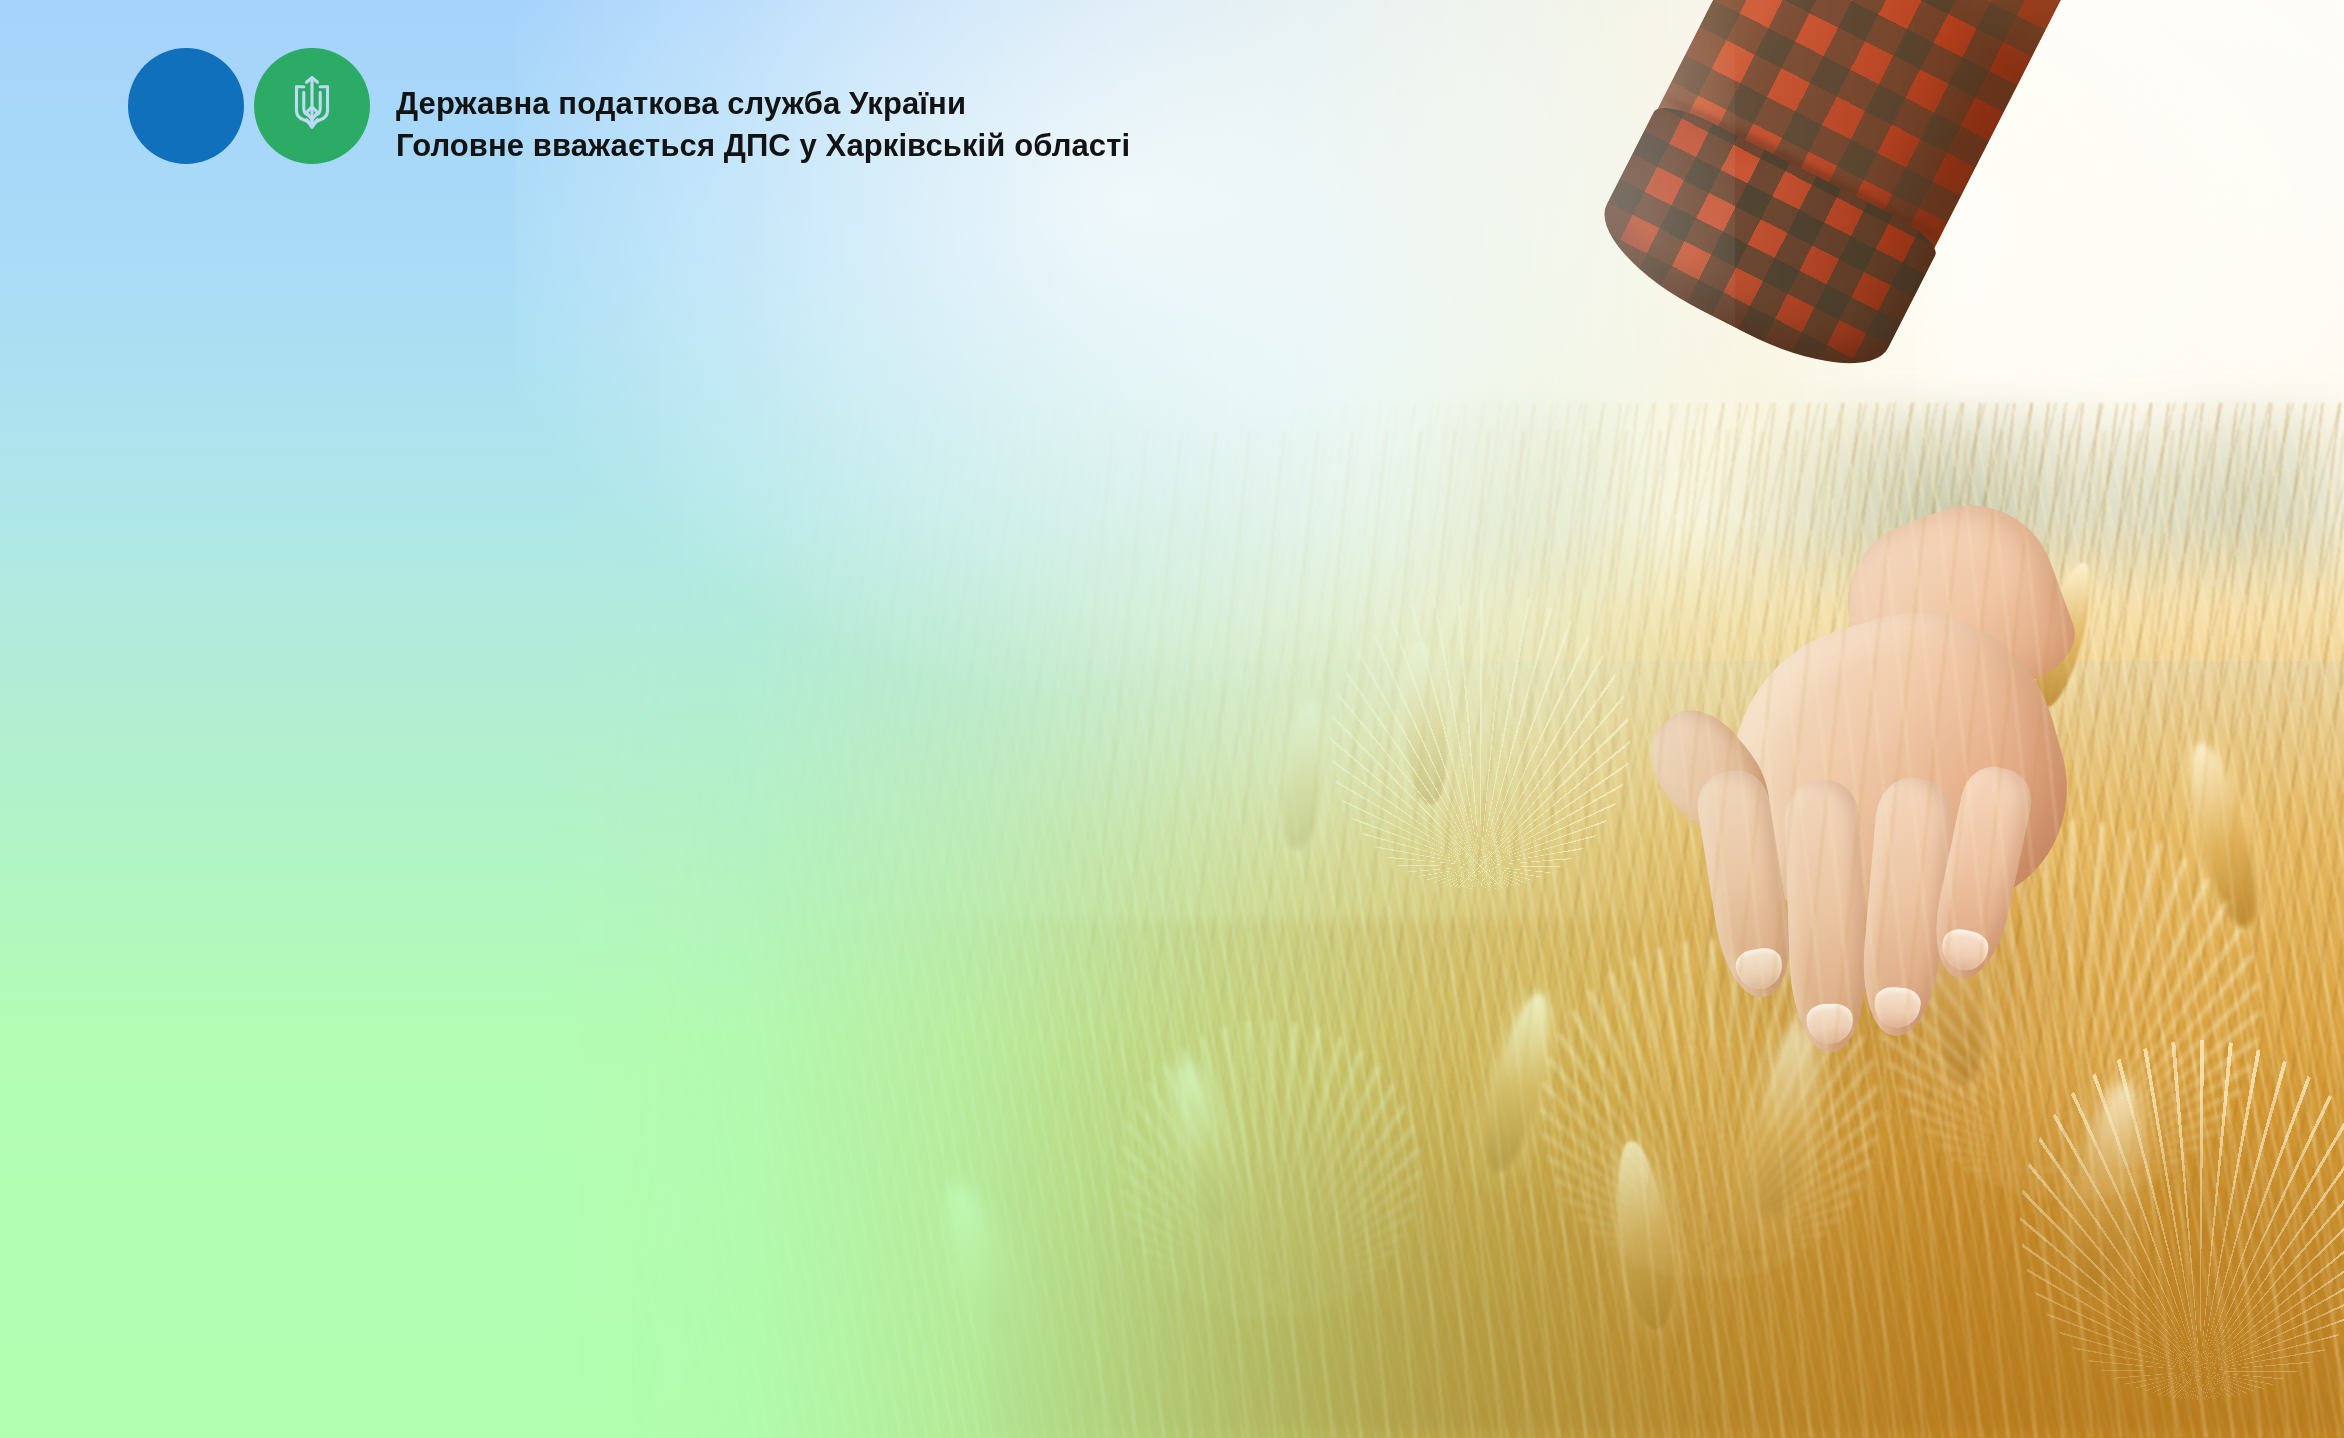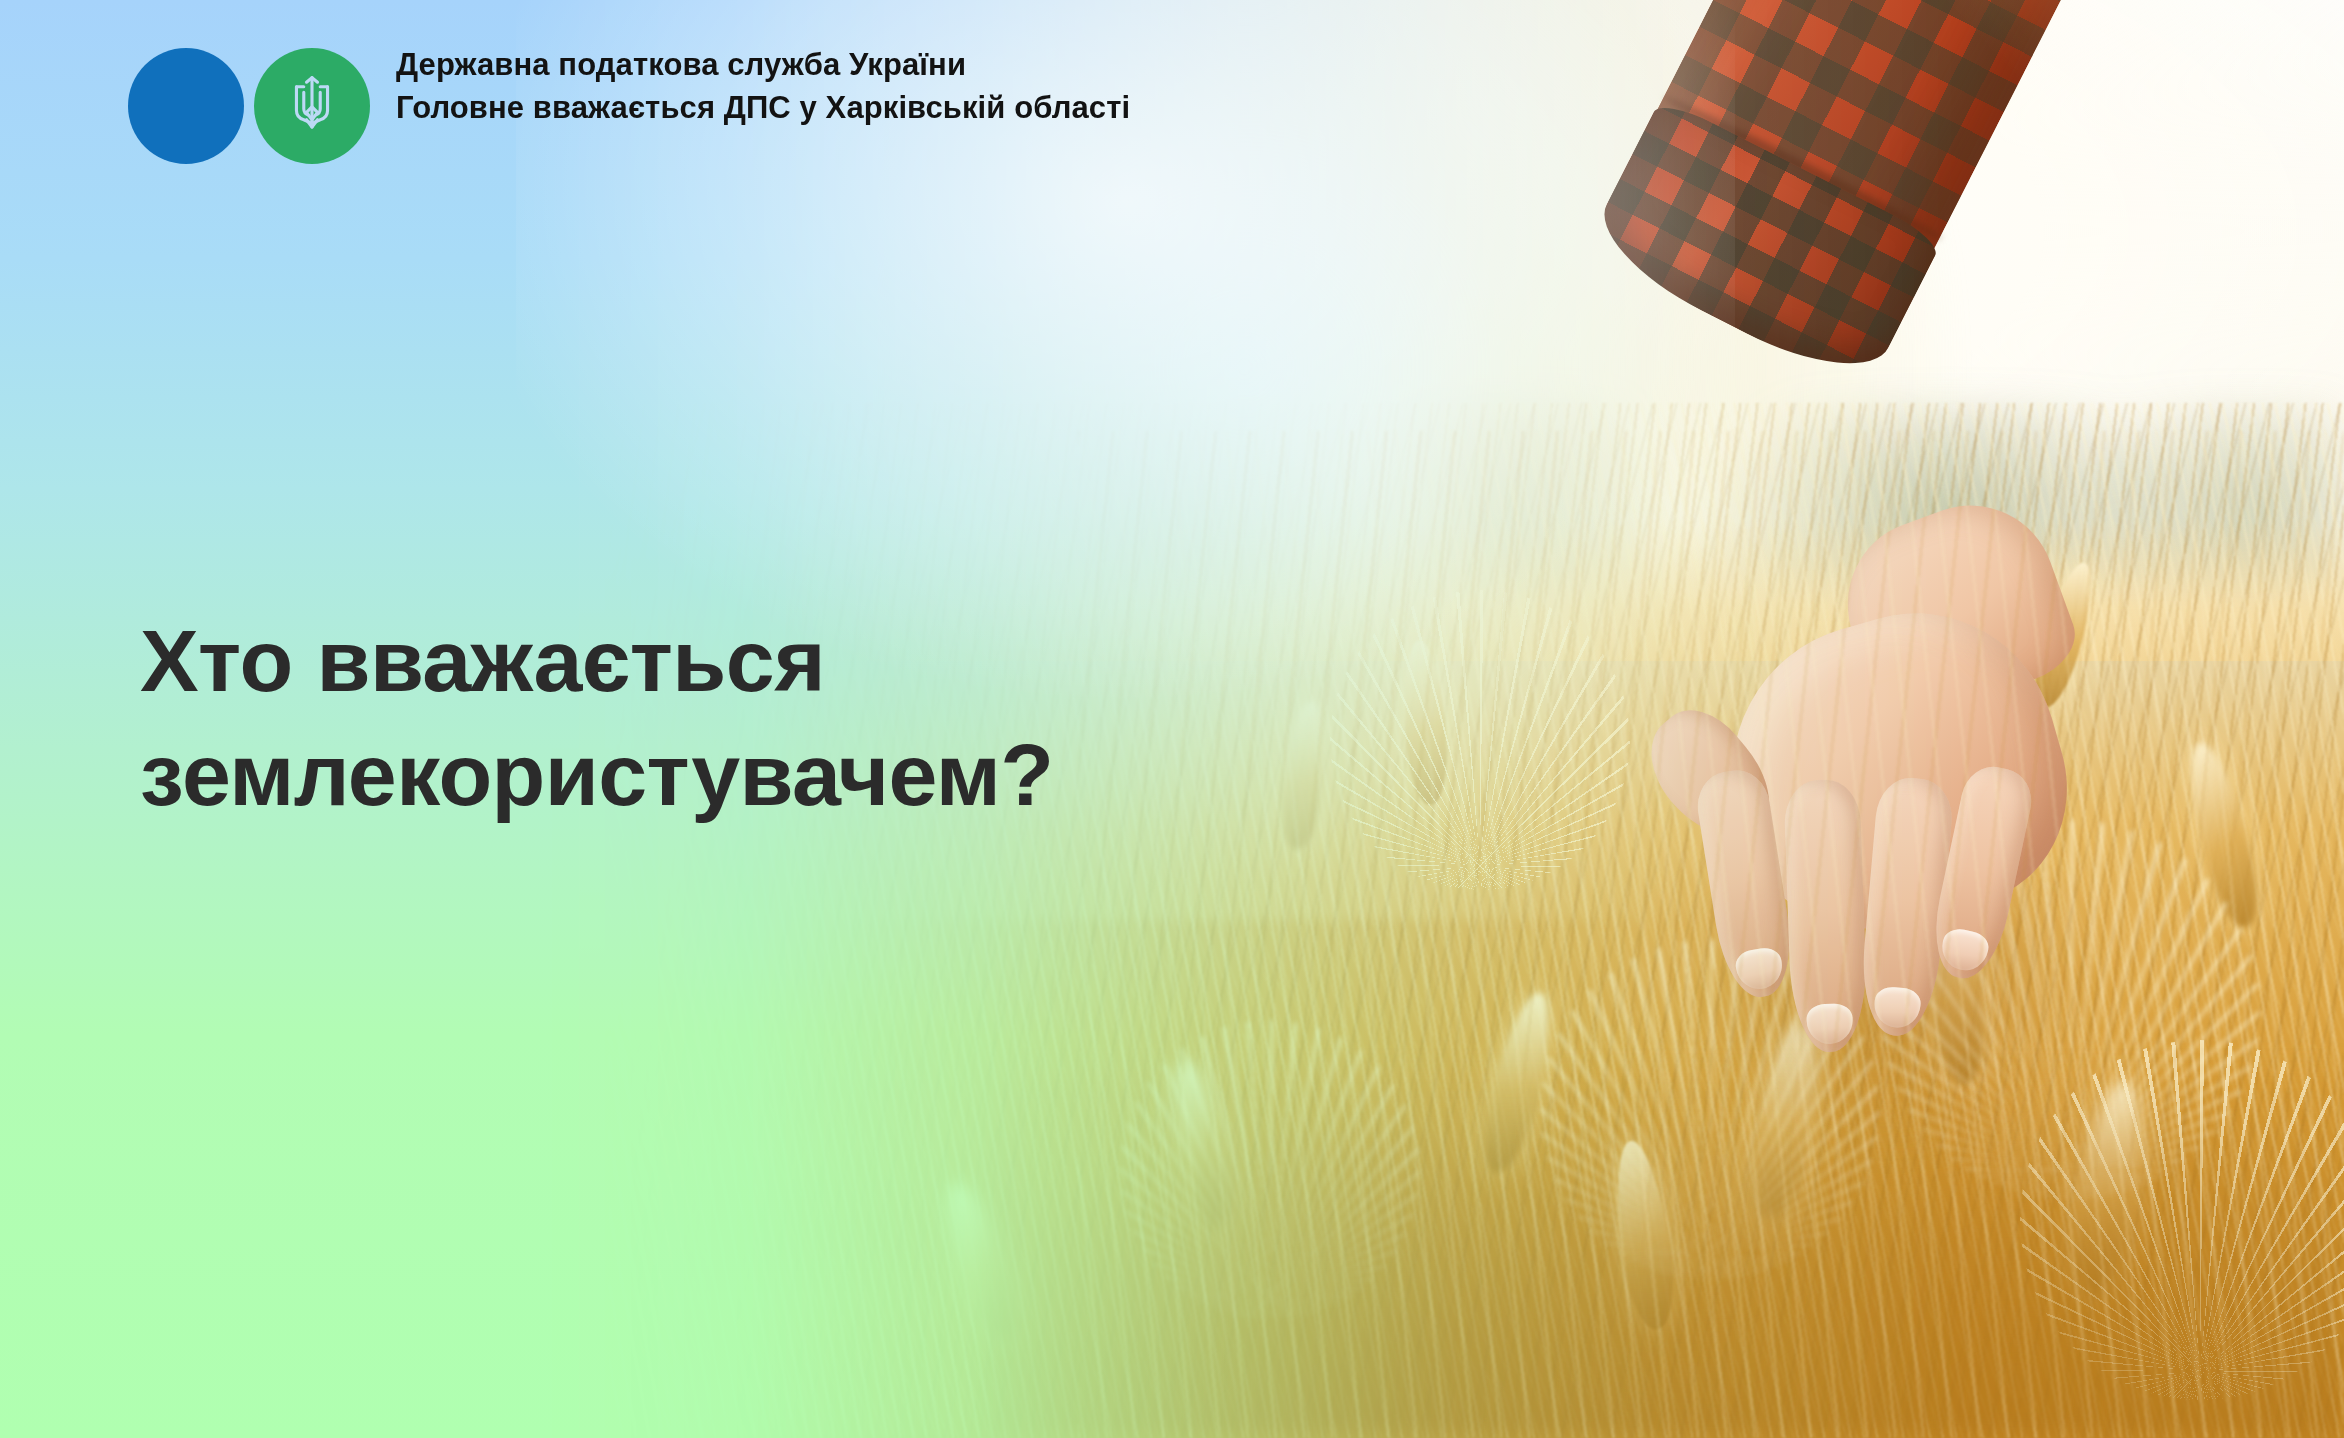--- a/index.html
+++ b/index.html
@@ -251,21 +251,21 @@
     left:22%; top:0; width:52%; height:56%;
     background:radial-gradient(ellipse 70% 80% at 50% 25%, rgba(255,255,255,.72) 0%, rgba(255,255,255,.30) 48%, rgba(255,255,255,0) 78%);
     pointer-events:none;
   }
 
   
   .header {
     position:absolute;
     left:128px; top:48px;
     display:flex;
-    align-items:flex-start;
+    align-items:flex-end;
     gap:26px;
     z-index:20;
   }
   .logo-marks { display:flex; align-items:center; }
   .disc {
     width:116px; height:116px;
     border-radius:50%;
     display:flex; align-items:center; justify-content:center;
   }
   .disc-blue  { background:#1070bc; }
@@ -382,18 +382,14 @@
           <path d="M24 42 L30 36 L36 42 L30 50 Z"></path>
         </svg>
       </div>
     </div>
     <div class="org-lines">
       <div class="org-line">Державна податкова служба України</div>
       <div class="org-line">Головне вважається ДПС у Харківській області</div>
     </div>
   </div>
 
-  <div class="headline">
-    <div class="headline-line">Хто вважається</div>
-    <div class="headline-line">землекористувачем?</div>
-  </div>
 
 </div>
 
 </body></html>

